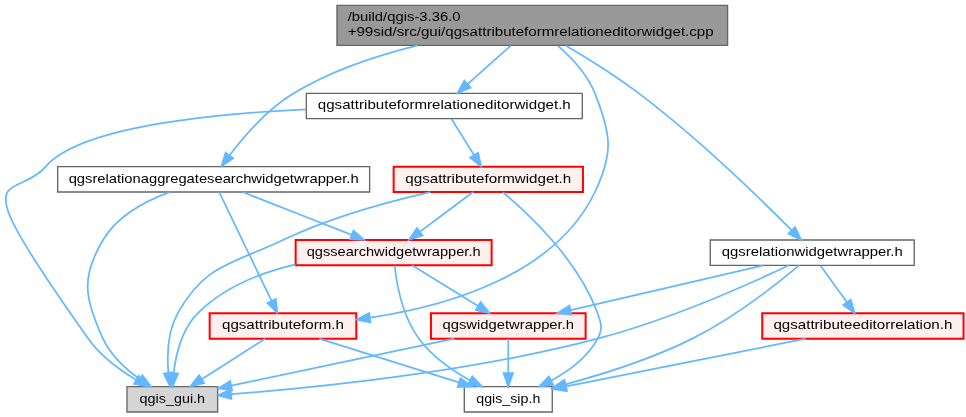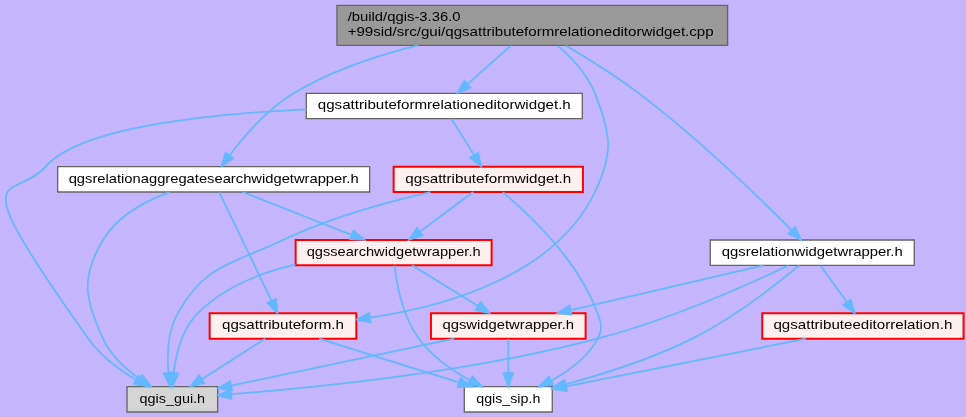--- a/index.html
+++ b/index.html
@@ -1,16 +1,16 @@
 <!DOCTYPE html>
 <html><head>
 <meta charset="utf-8">
 <style>
 html,body{margin:0;padding:0;background:#000;}
-#wrap{position:relative;width:966px;height:417px;overflow:hidden;background:#c4b5fd;}
+#wrap{position:relative;width:966px;height:417px;overflow:hidden;background:#ffffff;}
 #wrap svg{position:absolute;left:0px;top:0px;}
 text{font-family:"Liberation Sans",sans-serif;}
 </style>
 </head>
 <body>
 <div id="wrap">
 <svg width="968.9" height="417.33" viewBox="0.00 0.00 726.76 313.00">
 <g id="graph0" class="graph" transform="scale(1 1) rotate(0) translate(4 309)">
 <title>G</title>
 <g id="node1" class="node">

